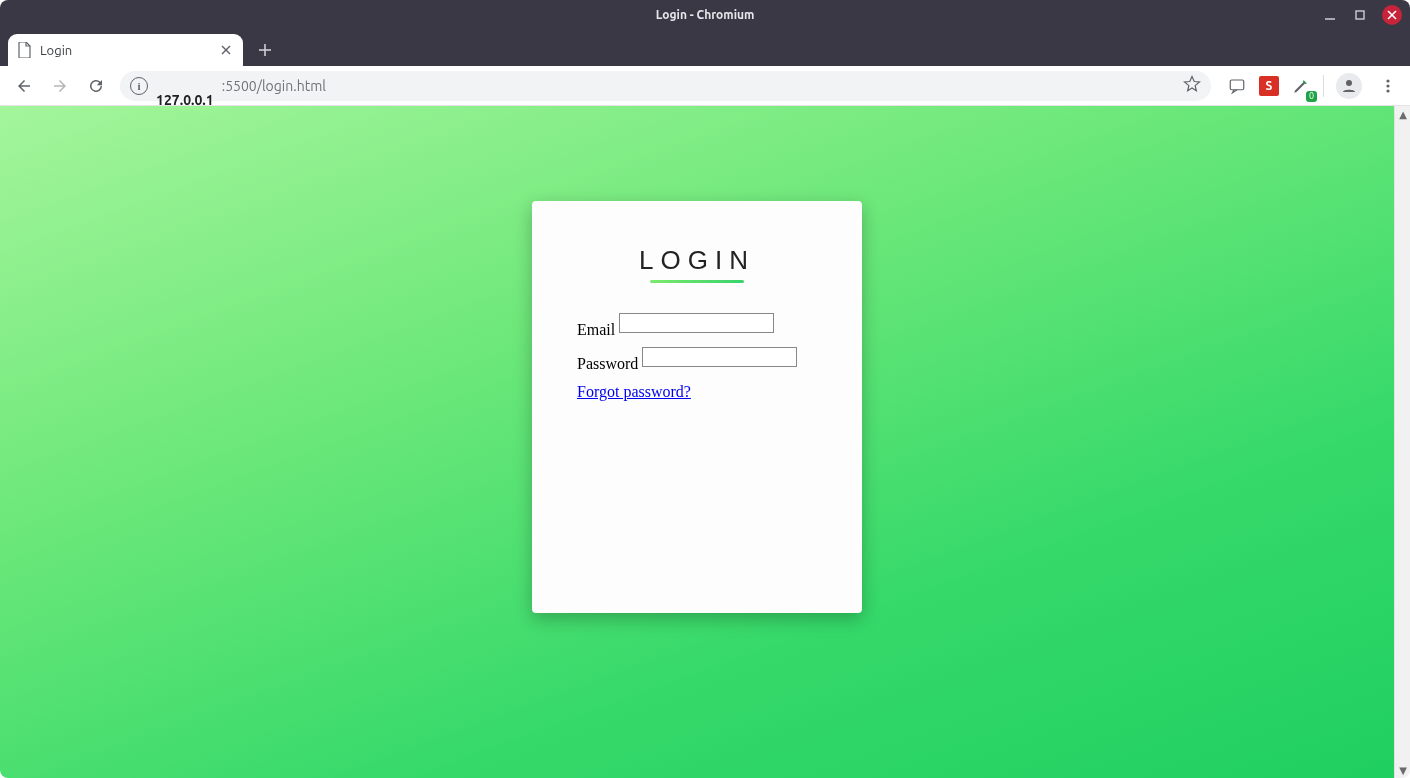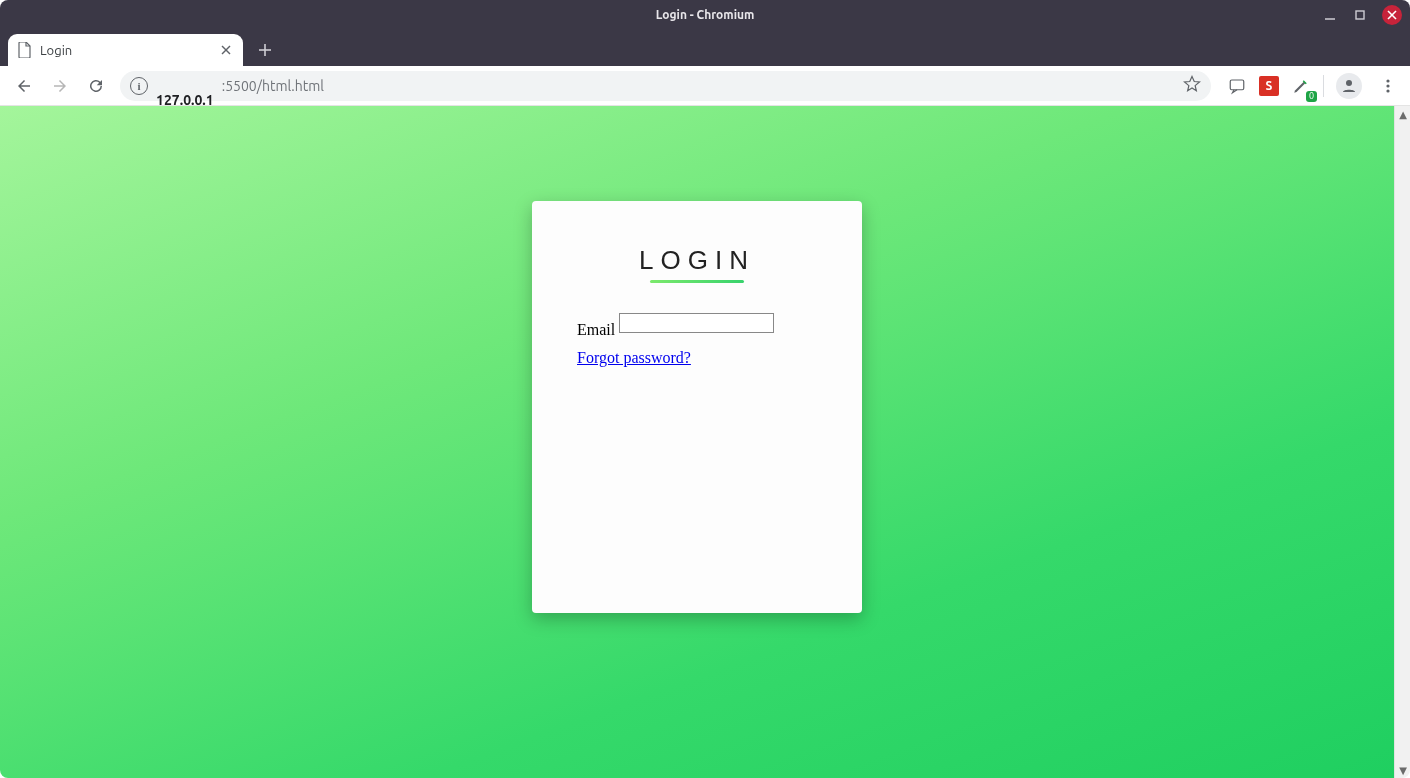--- a/index.html
+++ b/index.html
@@ -312,21 +312,21 @@
         </svg>
     </div>
     <div class="navbtn">
       <svg width="18" height="18" viewBox="0 0 24 24">
           <path d="M17.65 6.35A8 8 0 1 0 20 12h-2a6 6 0 1 1-1.76-4.24L13 11h7V4l-2.35 2.35z" fill="currentColor"></path>
         </svg>
     </div>
     <div class="omnibox">
       <span class="info">i</span>
       <span class="url-host">127.0.0.1</span>
-        <span class="url-rest">:5500/html.html</span>
+        <span class="url-rest">:5500/login.html</span>
       <span class="spacer"></span>
       <span class="star">
         <svg width="18" height="18" viewBox="0 0 24 24">
             <path d="M12 17.3 6.2 21l1.6-6.8L2 9.3l7-.6L12 2l3 6.7 7 .6-5.8 4.9L17.8 21z" fill="none" stroke="currentColor" stroke-width="1.6"></path>
           </svg>
       </span>
     </div>
     <div class="ext-area">
       <div class="ext">
         <svg width="18" height="18" viewBox="0 0 24 24">
@@ -363,20 +363,24 @@
   <div class="viewport">
     <div class="page">
       <div class="login-card">
         <h1 class="login-title">LOGIN</h1>
         <div class="title-underline"></div>
 
         <div class="field-row">
           <label>Email</label>
           <input type="text" style="">
         </div>
+        <div class="field-row">
+          <label>Password</label>
+          <input type="password" style="">
+        </div>
         <a class="forgot">Forgot password?</a>
       </div>
     </div>
     <div class="scrollbar">
       <div class="scroll-arrow up">▲</div>
       <div class="scroll-arrow down">▼</div>
     </div>
   </div>
 
 </div>

